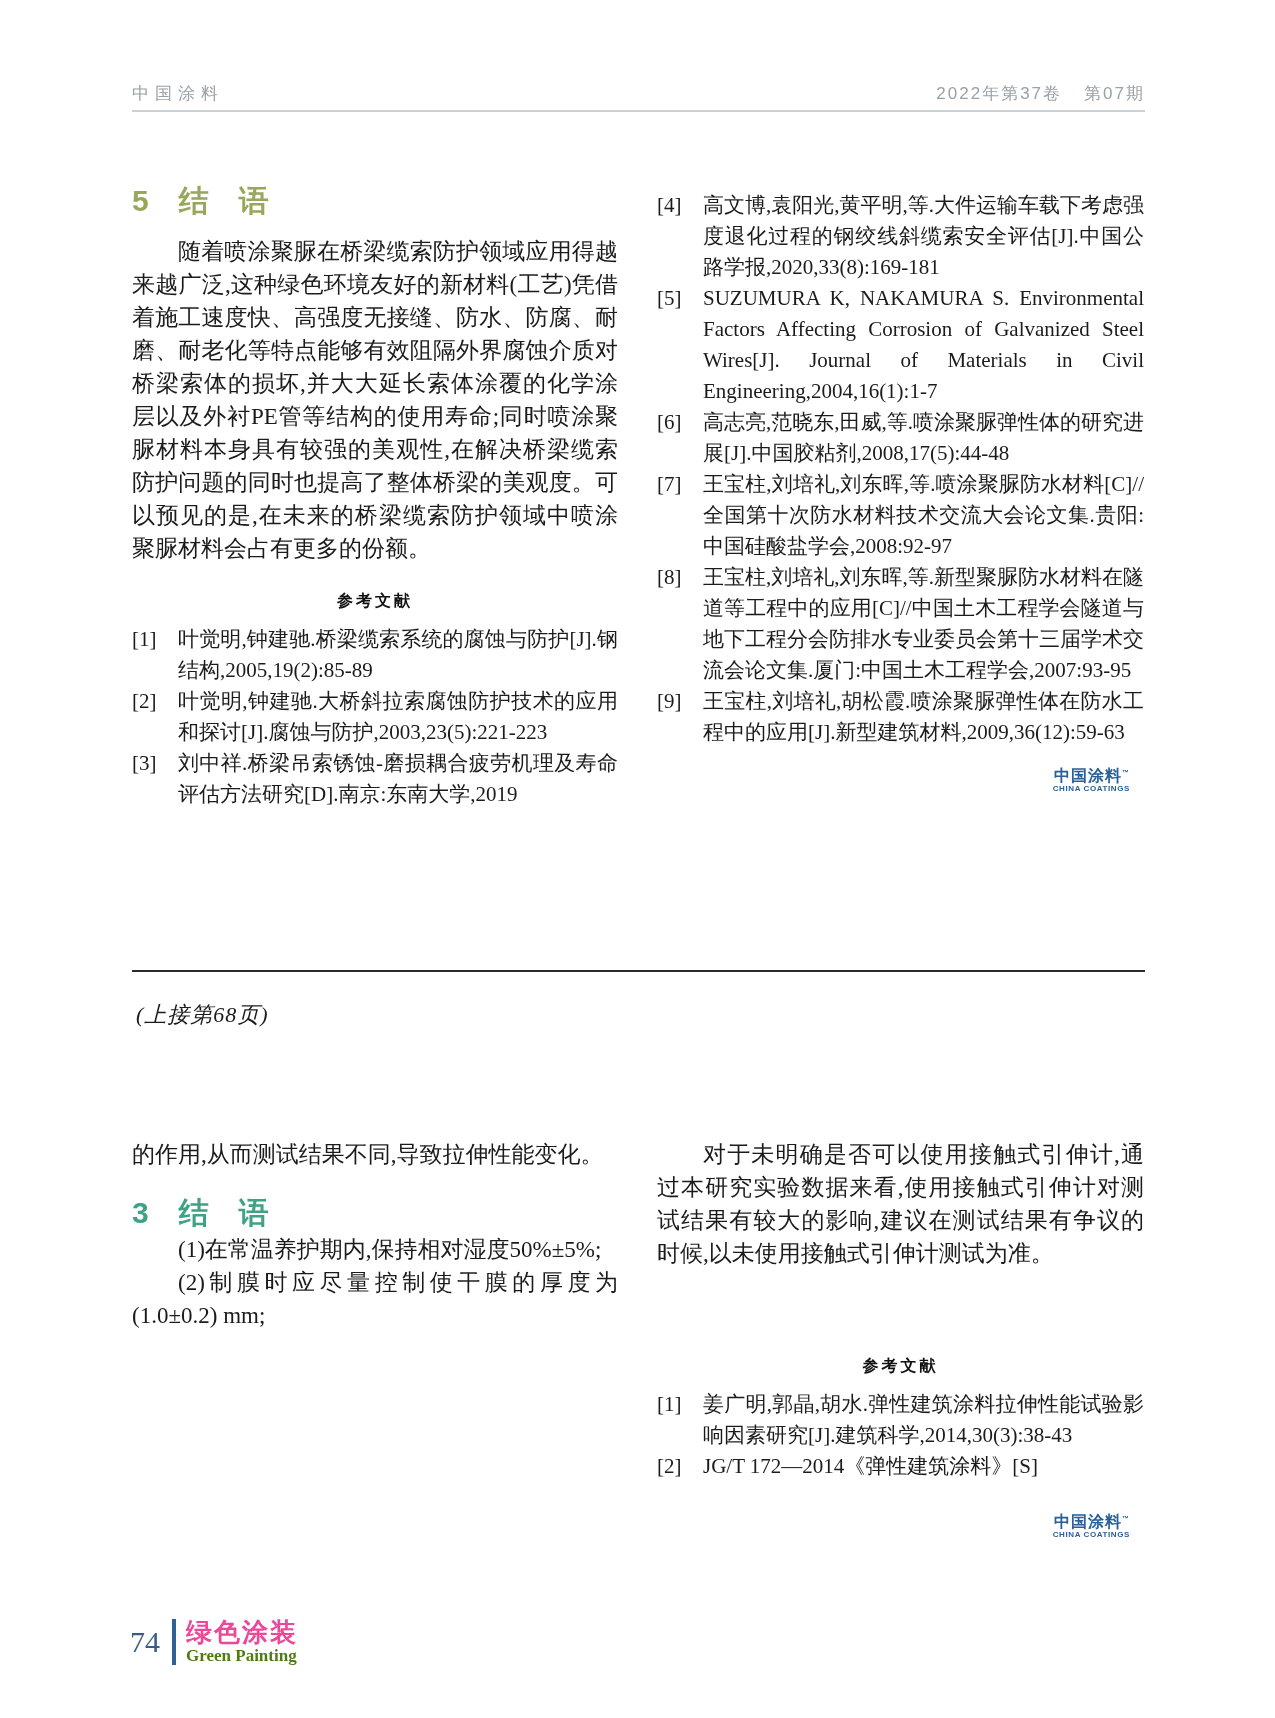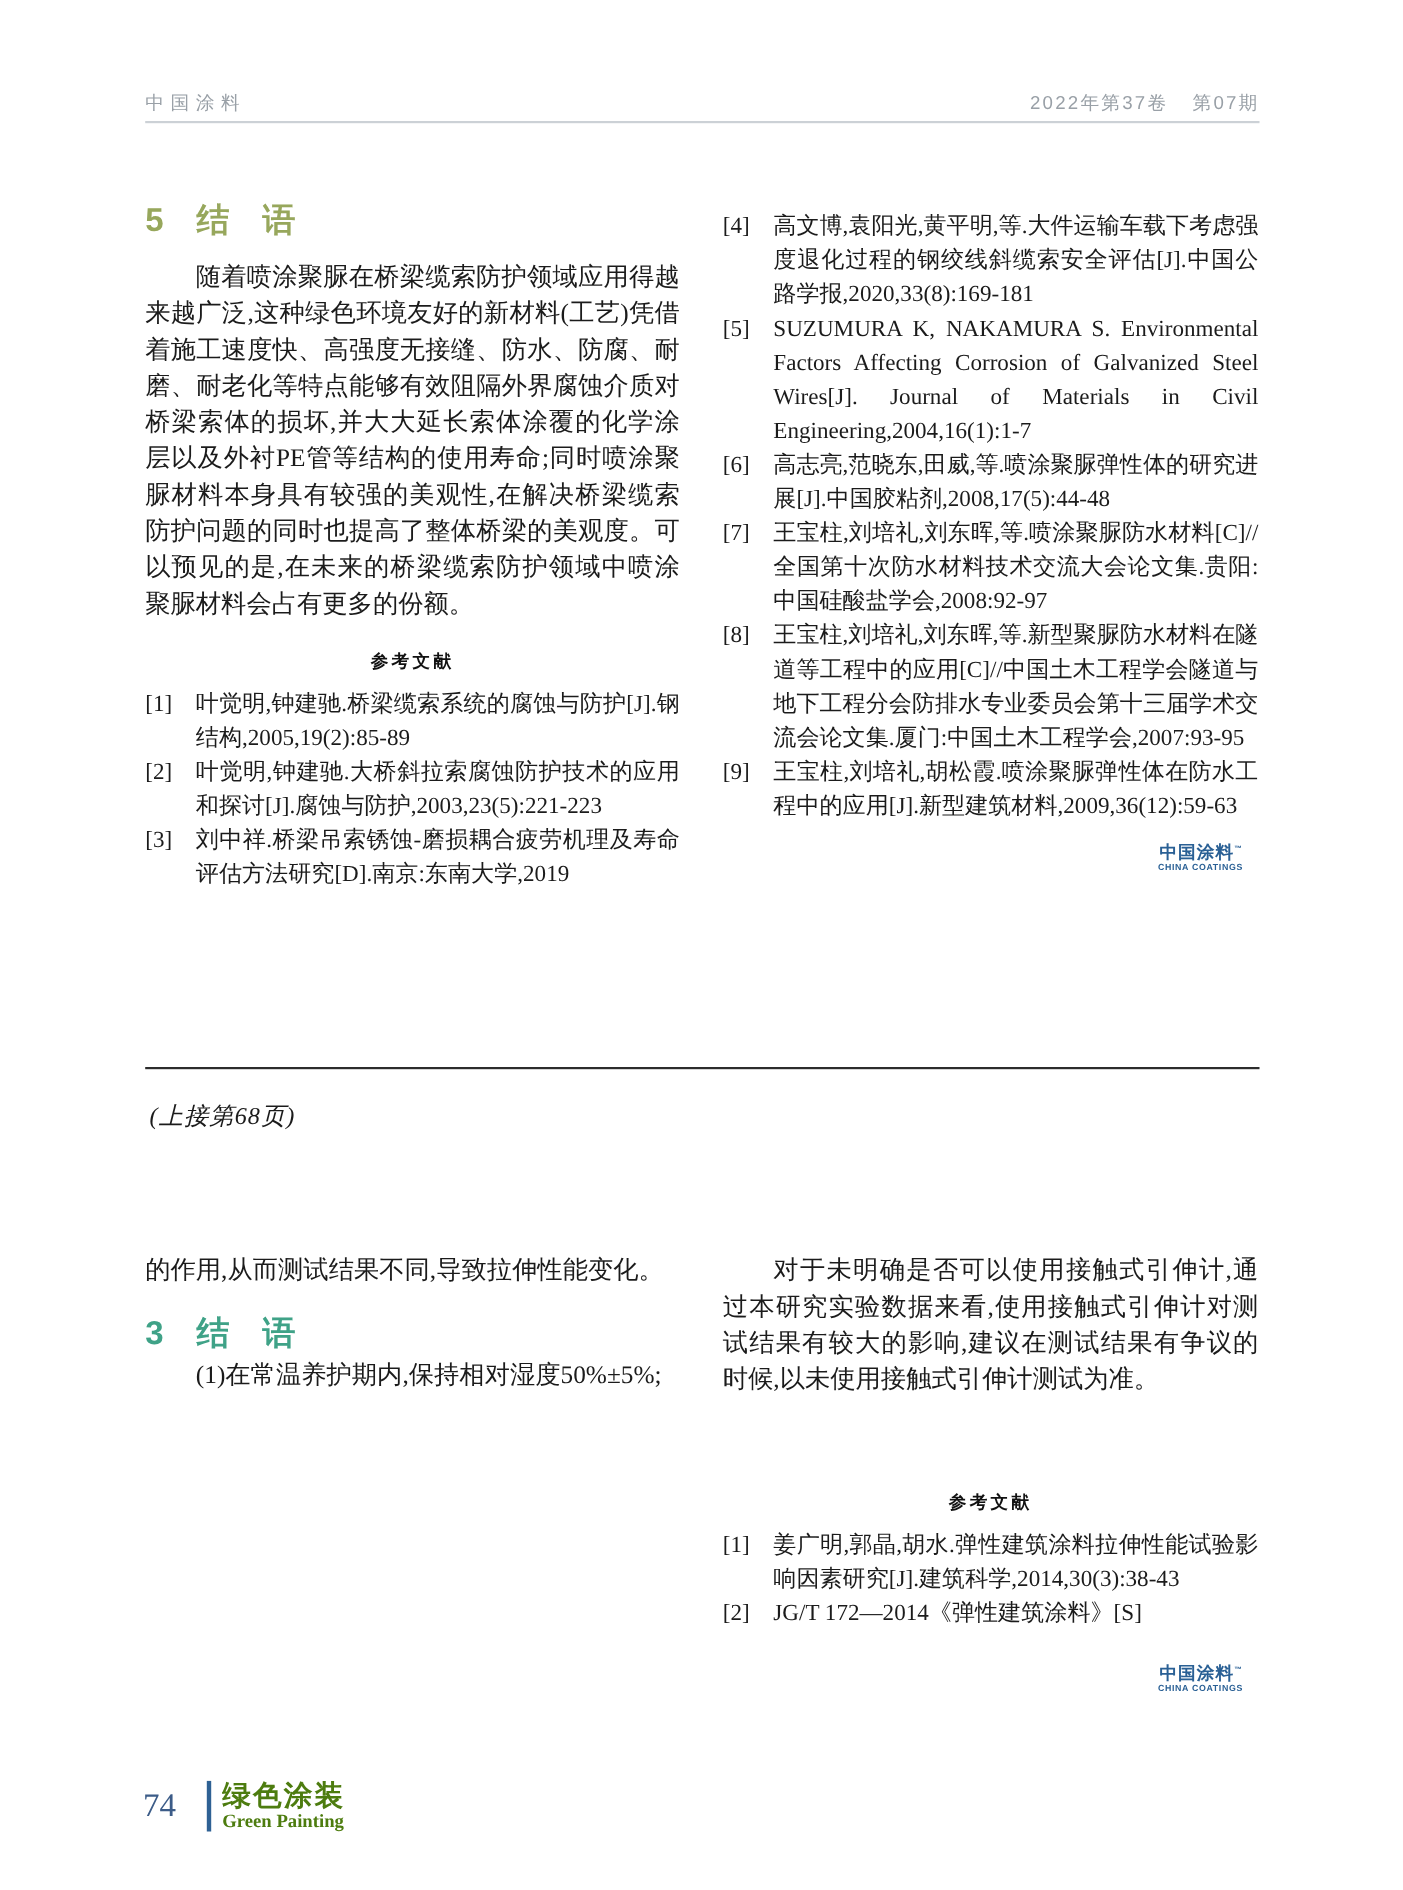--- a/index.html
+++ b/index.html
@@ -72,24 +72,24 @@
 
   
   .section-divider { position:absolute; left:132px; top:970px; width:1013px; border-top:2px solid #2c2c2c; }
   .continued {
     position:absolute; left:136px; top:1000px;
     font-size:22px; font-style:italic; letter-spacing:1px;
   }
 
   
   .footer { position:absolute; left:130px; top:1618px; display:flex; align-items:center; }
-  .page-num { font-size:30px; color:#3c5c88; margin-right:28px; }
+  .page-num { font-size:30px; color:#3c5c88; margin-right:12px; }
   .footer-bar { width:4px; height:46px; background:#2e6194; margin-right:10px; }
   .footer-col .cn {
-    font-size:26px; font-weight:bold; color:#4d7c0f;
+    font-size:26px; font-weight:bold; color:#ec4899;
     font-family:"Liberation Sans","DejaVu Sans",sans-serif; letter-spacing:2px; line-height:28px;
   }
   .footer-col .en { font-size:17px; font-weight:bold; color:#4d7c0f; line-height:19px; }
 </style>
 </head>
 <body>
 
 <div class="page">
 
   <div class="header">
@@ -158,20 +158,21 @@
 
   <div class="continued">(上接第68页)</div>
 
   <div class="bcol-left">
     <p class="para no-indent">的作用,从而测试结果不同,导致拉伸性能变化。</p>
     <div class="sec-head green3" style="margin:24px 0 2px 0;">
       <span class="num">3</span>
       <span>结　语</span>
     </div>
     <p class="item">(1)在常温养护期内,保持相对湿度50%±5%;</p>
+    <p class="item">(2)制膜时应尽量控制使干膜的厚度为(1.0±0.2) mm;</p>
   </div>
 
   <div class="bcol-right">
     <p class="para" style="margin-top:0;">对于未明确是否可以使用接触式引伸计,通过本研究实验数据来看,使用接触式引伸计对测试结果有较大的影响,建议在测试结果有争议的时候,以未使用接触式引伸计测试为准。</p>
 
     <div class="refs-title" style="margin-top:86px;">参考文献</div>
 
     <div class="ref">
       <span class="ref-num">[1]</span>
       <div class="ref-text">姜广明,郭晶,胡水.弹性建筑涂料拉伸性能试验影响因素研究[J].建筑科学,2014,30(3):38-43</div>

